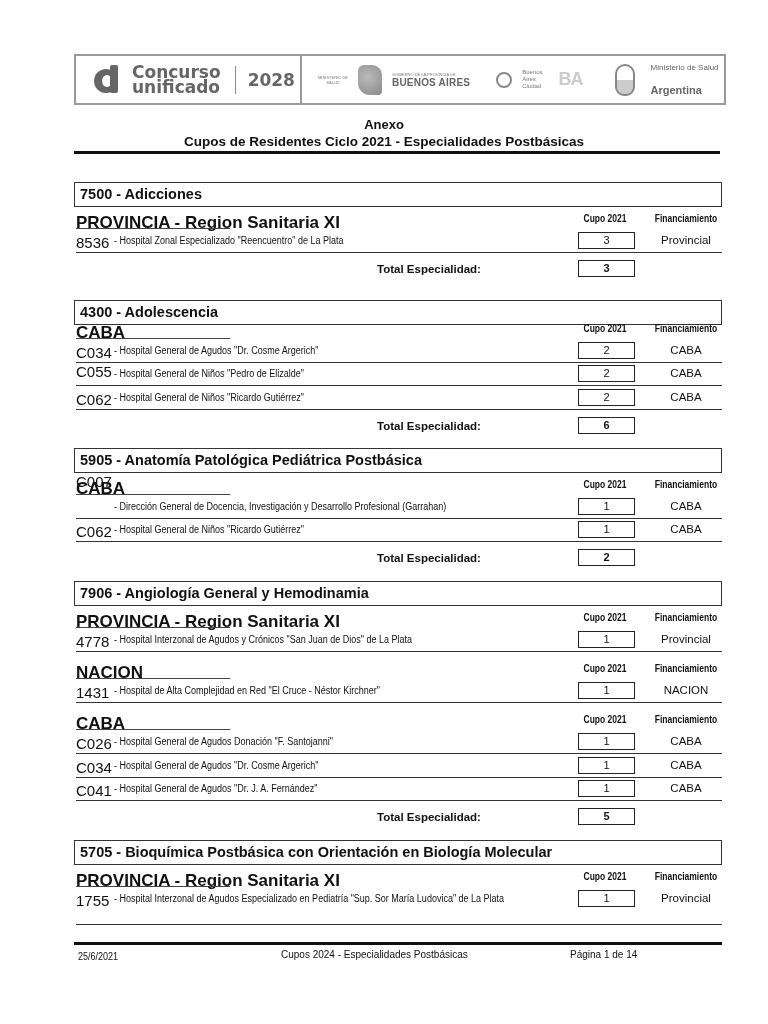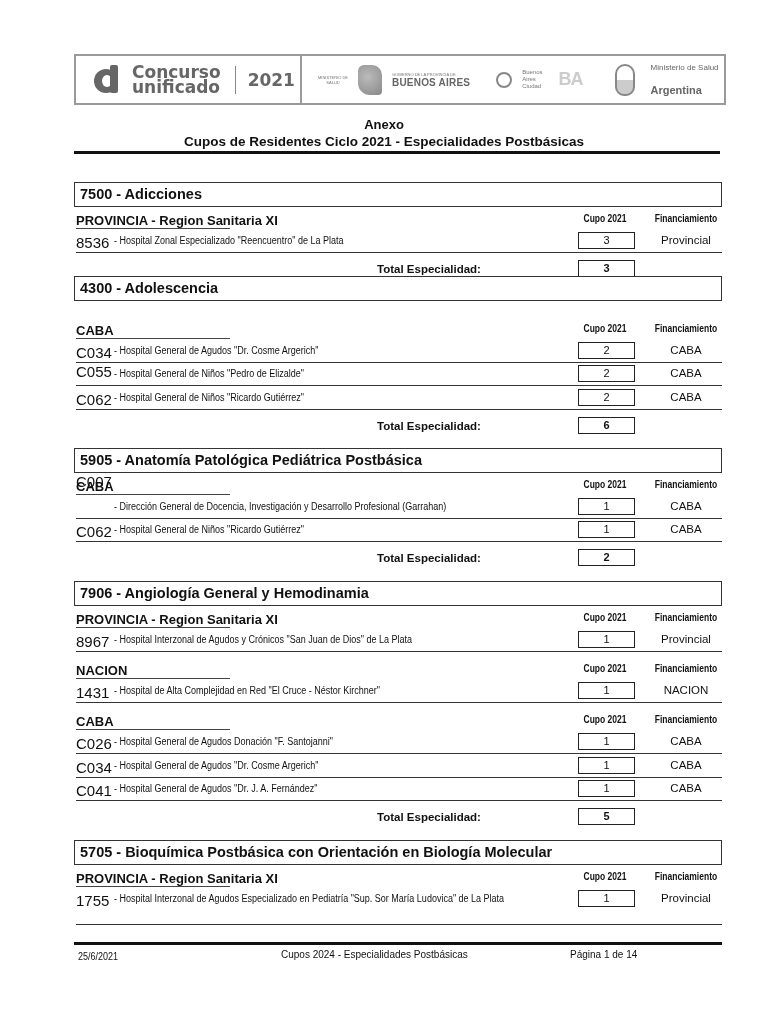--- a/index.html
+++ b/index.html
@@ -29,21 +29,21 @@
   .msal { display:flex; flex-direction:column; margin-left: 6px; }
   .msal-1 { font-size:8px; color:#666; }
   .msal-2 { font-size:11px; color:#666; font-weight:bold;margin-top:12px; }
 
   .title1 { position:absolute; left:0; width:768px; top:117px; text-align:center; font-weight:bold; font-size:13px; }
   .title2 { position:absolute; left:0; width:768px; top:134px; text-align:center; font-weight:bold; font-size:13.5px; }
   .title-rule { position:absolute; left:74px; top:151px; width:646px; height:3px; background:#111; }
 
   .spec-box { position:absolute; left:74px; width:648px; height:25px; border:1px solid #333; padding-left:5px;
     font-weight:bold; font-size:14.5px; line-height:23px; }
-  .region { position:absolute; left:76px; font-weight:bold; font-size:13px; }
+  .region { position:absolute; left:76px; font-weight:bold; font-size:17px; }
   .region-line { position:absolute; left:76px; width:154px; height:1px; background:#444; }
   .col-cupo { position:absolute; left:577px; width:56px; text-align:center; font-weight:bold; font-size:10px; font-family:"Liberation Sans Narrow","Liberation Sans", sans-serif; transform: scaleX(0.85); }
   .col-fin { position:absolute; left:644px; width:84px; text-align:center; font-weight:bold; font-size:10px; transform: scaleX(0.85); }
   .row-code { position:absolute; left:76px; font-size:15px; }
   .row-name { position:absolute; left:114px; font-size:10px; transform-origin:left center; transform: scaleX(0.9); white-space:nowrap; }
   .row-name.wrap { white-space:normal; width: 480px; line-height:13px; }
   .cupo-box { position:absolute; left:578px; width:57px; height:17px; border:1px solid #222; text-align:center; font-size:11px; line-height:15px; }
   .fin { position:absolute; left:644px; width:84px; text-align:center; font-size:11.5px; }
   .row-rule { position:absolute; left:76px; width:646px; height:1px; background:#333; }
   .total-label { position:absolute; left:377px; font-weight:bold; font-size:11.5px; }
@@ -61,21 +61,21 @@
   <div class="b-left">
     <div class="cu-logo">
         <div class="ring"></div>
         <div class="stem"></div>
       </div>
     <div class="cu-text">
       <div>Concurso</div>
       <div>unificado</div>
     </div>
     <div class="cu-sep"></div>
-    <div class="cu-year">2021</div>
+    <div class="cu-year">2028</div>
   </div>
   <div class="b-right">
     <div class="tiny">MINISTERIO DE SALUD</div>
     <div class="pba-map"></div>
     <div class="pba-text">
       <span class="pba-small">GOBIERNO DE LA PROVINCIA DE</span>
       <span class="pba-big">BUENOS AIRES</span>
     </div>
     <div class="baci-ico"></div>
     <div class="baci-text">
@@ -102,21 +102,21 @@
 <div class="col-cupo" style="top:213px">Cupo 2021</div>
 <div class="col-fin" style="top:213px">Financiamiento</div>
 <div class="row-code" style="top:234px">8536</div>
 <div class="row-name" style="top:235px">-   Hospital Zonal Especializado "Reencuentro" de La Plata</div>
 <div class="cupo-box" style="top:232px">3</div>
 <div class="fin" style="top:234px">Provincial</div>
 <div class="row-rule" style="top:252px"></div>
 <div class="total-label" style="top:263px">Total Especialidad:</div>
 <div class="total-box" style="top:260px">3</div>
 
-<div class="spec-box" style="top:276px">4300 - Adolescencia</div>
+<div class="spec-box" style="top:300px">4300 - Adolescencia</div>
 <div class="region" style="top:323px">CABA</div>
 <div class="region-line" style="top:338px"></div>
 <div class="col-cupo" style="top:323px">Cupo 2021</div>
 <div class="col-fin" style="top:323px">Financiamiento</div>
 
 <div class="row-code" style="top:344px">C034</div>
 <div class="row-name" style="top:345px">-   Hospital General de Agudos "Dr. Cosme Argerich"</div>
 <div class="cupo-box" style="top:342px">2</div>
 <div class="fin" style="top:344px">CABA</div>
 <div class="row-rule" style="top:362px"></div>
@@ -155,21 +155,21 @@
 <div class="row-rule" style="top:541px"></div>
 
 <div class="total-label" style="top:552px">Total Especialidad:</div>
 <div class="total-box" style="top:549px">2</div>
 
 <div class="spec-box" style="top:581px">7906 - Angiología General y Hemodinamia</div>
 <div class="region" style="top:612px">PROVINCIA - Region Sanitaria XI</div>
 <div class="region-line" style="top:627px"></div>
 <div class="col-cupo" style="top:612px">Cupo 2021</div>
 <div class="col-fin" style="top:612px">Financiamiento</div>
-<div class="row-code" style="top:633px">8967</div>
+<div class="row-code" style="top:633px">4778</div>
 <div class="row-name" style="top:634px">-   Hospital Interzonal de Agudos y Crónicos "San Juan de Dios" de La Plata</div>
 <div class="cupo-box" style="top:631px">1</div>
 <div class="fin" style="top:633px">Provincial</div>
 <div class="row-rule" style="top:651px"></div>
 
 <div class="region" style="top:663px">NACION</div>
 <div class="region-line" style="top:678px"></div>
 <div class="col-cupo" style="top:663px">Cupo 2021</div>
 <div class="col-fin" style="top:663px">Financiamiento</div>
 <div class="row-code" style="top:684px">1431</div>

